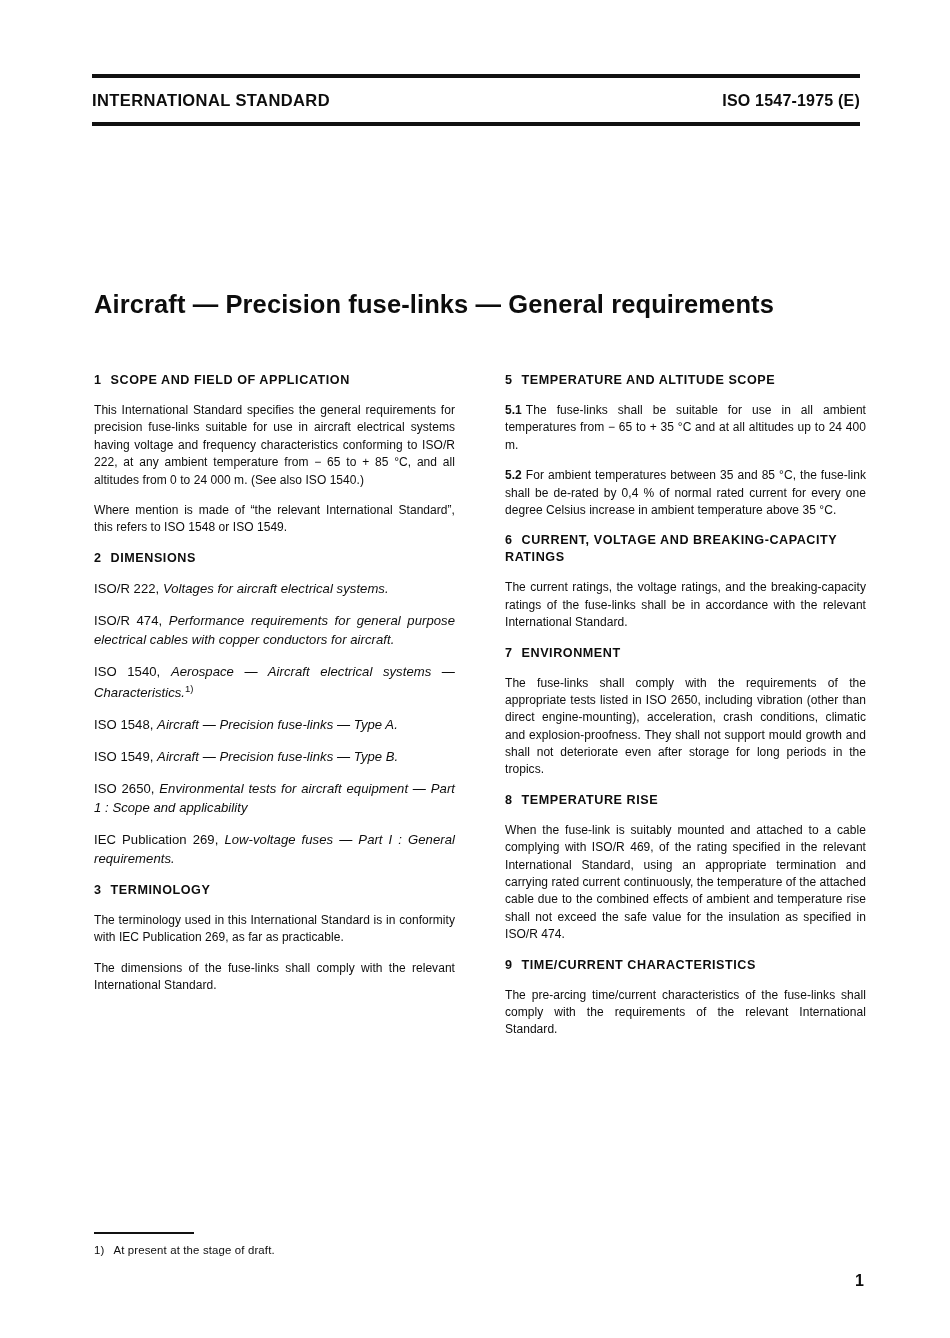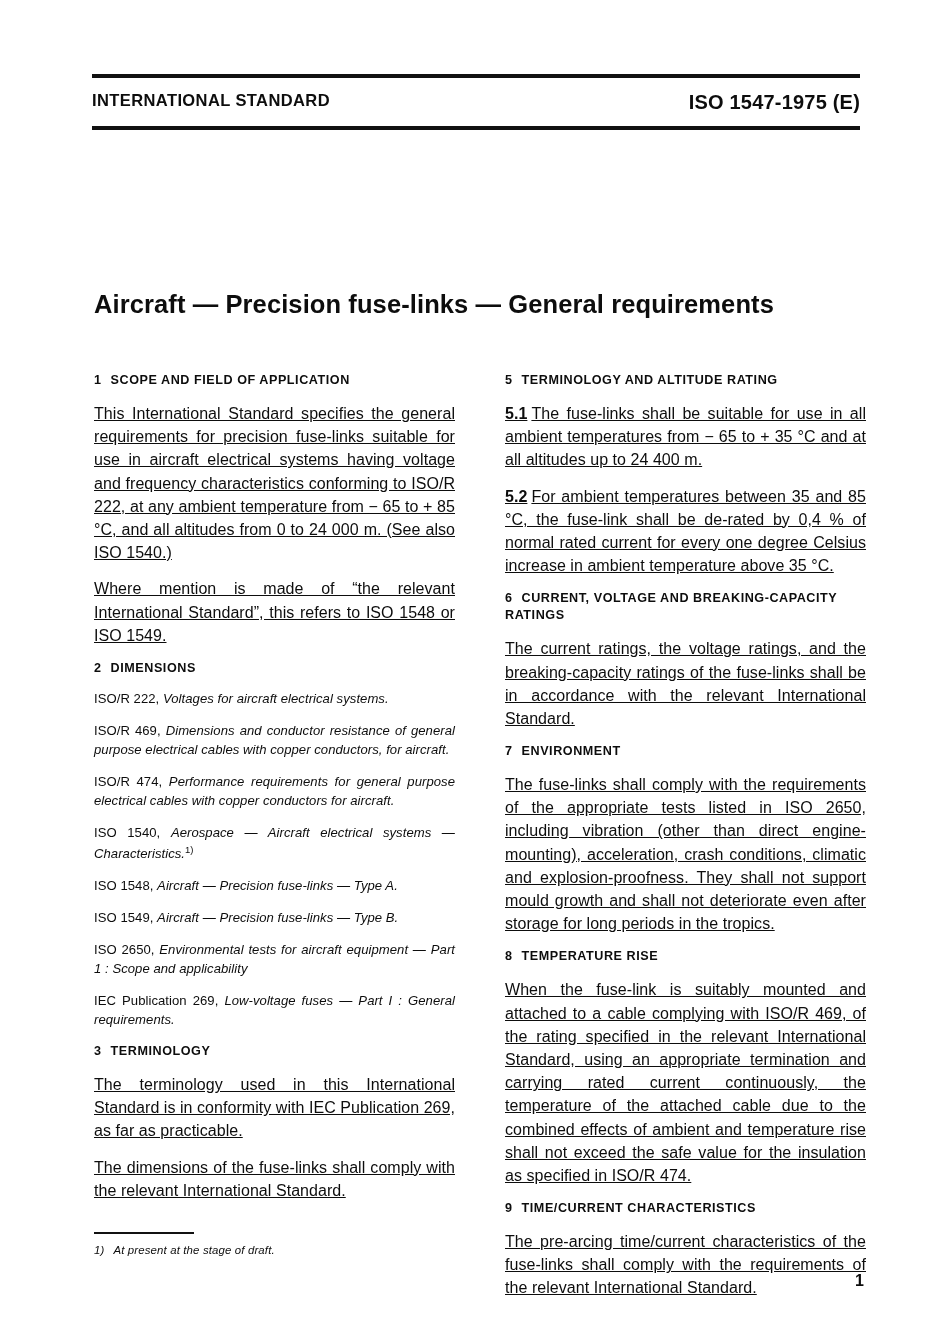--- a/index.html
+++ b/index.html
@@ -32,31 +32,31 @@
     top: 74px;
     width: 768px;
   }
   .rule-thick {
     height: 4px;
     background: #111111;
     width: 100%;
   }
   .masthead-row {
     display: flex;
-    align-items: flex-start;
+    align-items: center;
     justify-content: space-between;
     padding: 13px 0 12px 0;
   }
   .masthead-left {
     font-size: 16.5px;
     font-weight: bold;
     letter-spacing: 0.4px;
   }
   .masthead-right {
-    font-size: 20px;
+    font-size: 16px;
     font-weight: bold;
     letter-spacing: 0.2px;
   }
 
   
   .doc-title {
     position: absolute;
     left: 94px;
     top: 272px;
     width: 770px;
@@ -87,27 +87,26 @@
     line-height: 1.35;
   }
   .sec .num {
     margin-right: 9px;
   }
   .sec-gap {
     margin-top: 30px;
   }
 
   p.body {
-    font-size: 16px;
+    font-size: 12px;
     line-height: 1.45;
     margin: 0 0 13px 0;
     text-align: justify;
     text-justify: inter-word;
     letter-spacing: 0.05px;
-    text-decoration: underline;
   }
   p.body.last {
     margin-bottom: 12px;
   }
   p.ref {
     font-size: 13.1px;
     line-height: 1.45;
     margin: 0 0 13px 0;
     text-align: justify;
     letter-spacing: 0.05px;
@@ -135,21 +134,20 @@
   .footnote .fn-rule {
     width: 100px;
     height: 2px;
     background: #111111;
     margin-bottom: 9px;
   }
   .footnote .fn-text {
     font-size: 11.4px;
     letter-spacing: 0.15px;
     line-height: 1.4;
-    font-style: italic;
   }
   .footnote .fn-marker {
     margin-right: 9px;
   }
 
   
   .page-number {
     position: absolute;
     right: 86px;
     top: 1272px;
@@ -184,23 +182,20 @@
       <p class="body">Where mention is made of “the relevant International Standard”, this refers to ISO 1548 or ISO 1549.</p>
 
       <h2 class="sec sec-gap">
         <span class="num">2</span><span>DIMENSIONS</span>
       </h2>
 
       <p class="ref">
         <span>ISO/R 222, </span><i>Voltages for aircraft electrical systems.</i>
       </p>
       <p class="ref">
-        <span>ISO/R 469, </span><i>Dimensions and conductor resistance of general purpose electrical cables with copper conductors, for aircraft.</i>
-      </p>
-      <p class="ref">
         <span>ISO/R 474, </span><i>Performance requirements for general purpose electrical cables with copper conductors for aircraft.</i>
       </p>
       <p class="ref">
         <span>ISO 1540, </span><i>Aerospace — Aircraft electrical systems — Characteristics.</i><sup class="fn">1)</sup>
       </p>
       <p class="ref">
         <span>ISO 1548, </span><i>Aircraft — Precision fuse-links — Type A.</i>
       </p>
       <p class="ref">
         <span>ISO 1549, </span><i>Aircraft — Precision fuse-links — Type B.</i>
@@ -216,21 +211,21 @@
         <span class="num">3</span><span>TERMINOLOGY</span>
       </h2>
       <p class="body">The terminology used in this International Standard is in conformity with IEC Publication 269, as far as practicable.</p>
 
       <p class="body last">The dimensions of the fuse-links shall comply with the relevant International Standard.</p>
     </div>
 
     <div class="col">
 
       <h2 class="sec">
-        <span class="num">5</span><span>TERMINOLOGY AND ALTITUDE RATING</span>
+        <span class="num">5</span><span>TEMPERATURE AND ALTITUDE SCOPE</span>
       </h2>
       <p class="body">
         <span class="subnum">5.1</span><span>The fuse-links shall be suitable for use in all ambient temperatures from − 65 to + 35 °C and at all altitudes up to 24 400 m.</span>
       </p>
       <p class="body" style="">
         <span class="subnum">5.2</span><span>For ambient temperatures between 35 and 85 °C, the fuse-link shall be de-rated by 0,4 % of normal rated current for every one degree Celsius increase in ambient temperature above 35 °C.</span>
       </p>
 
       <h2 class="sec sec-gap">
         <span class="num">6</span><span>CURRENT, VOLTAGE AND BREAKING-CAPACITY RATINGS</span>

